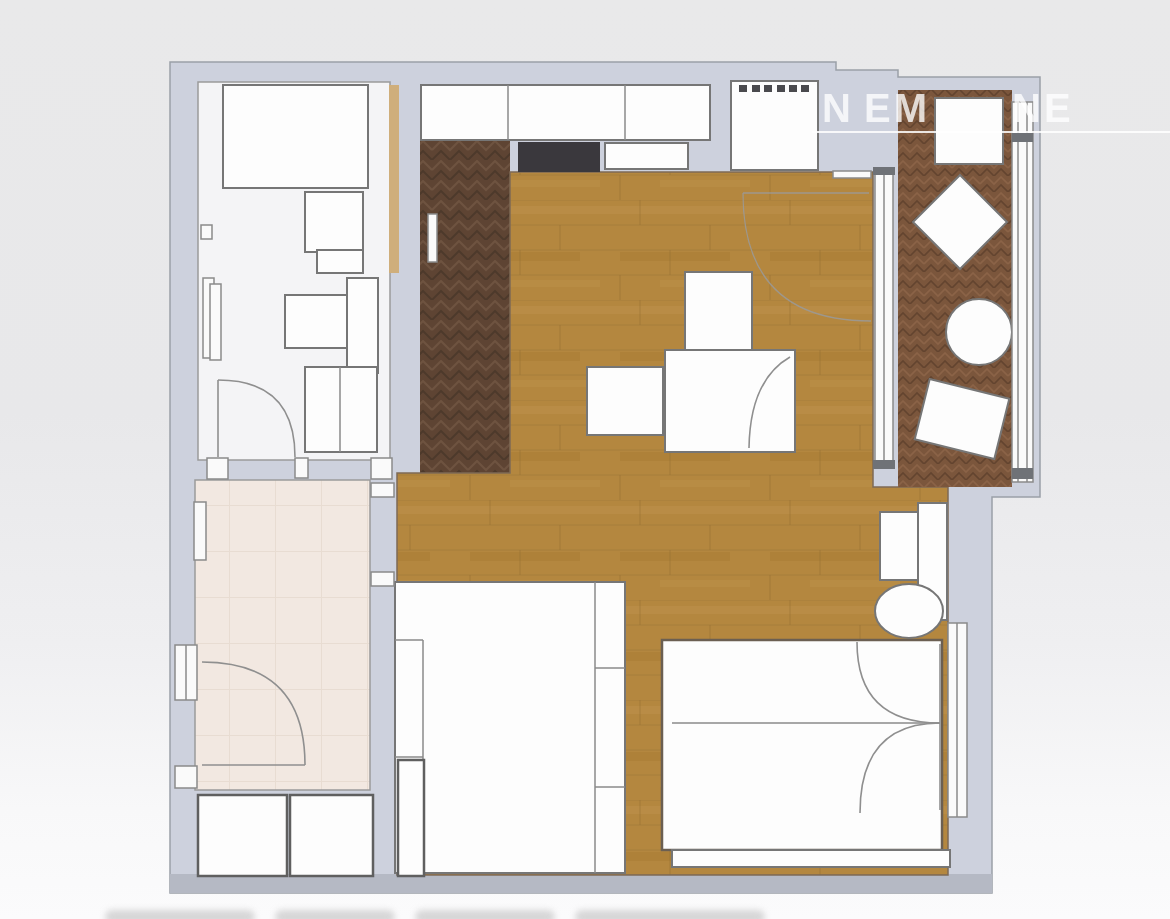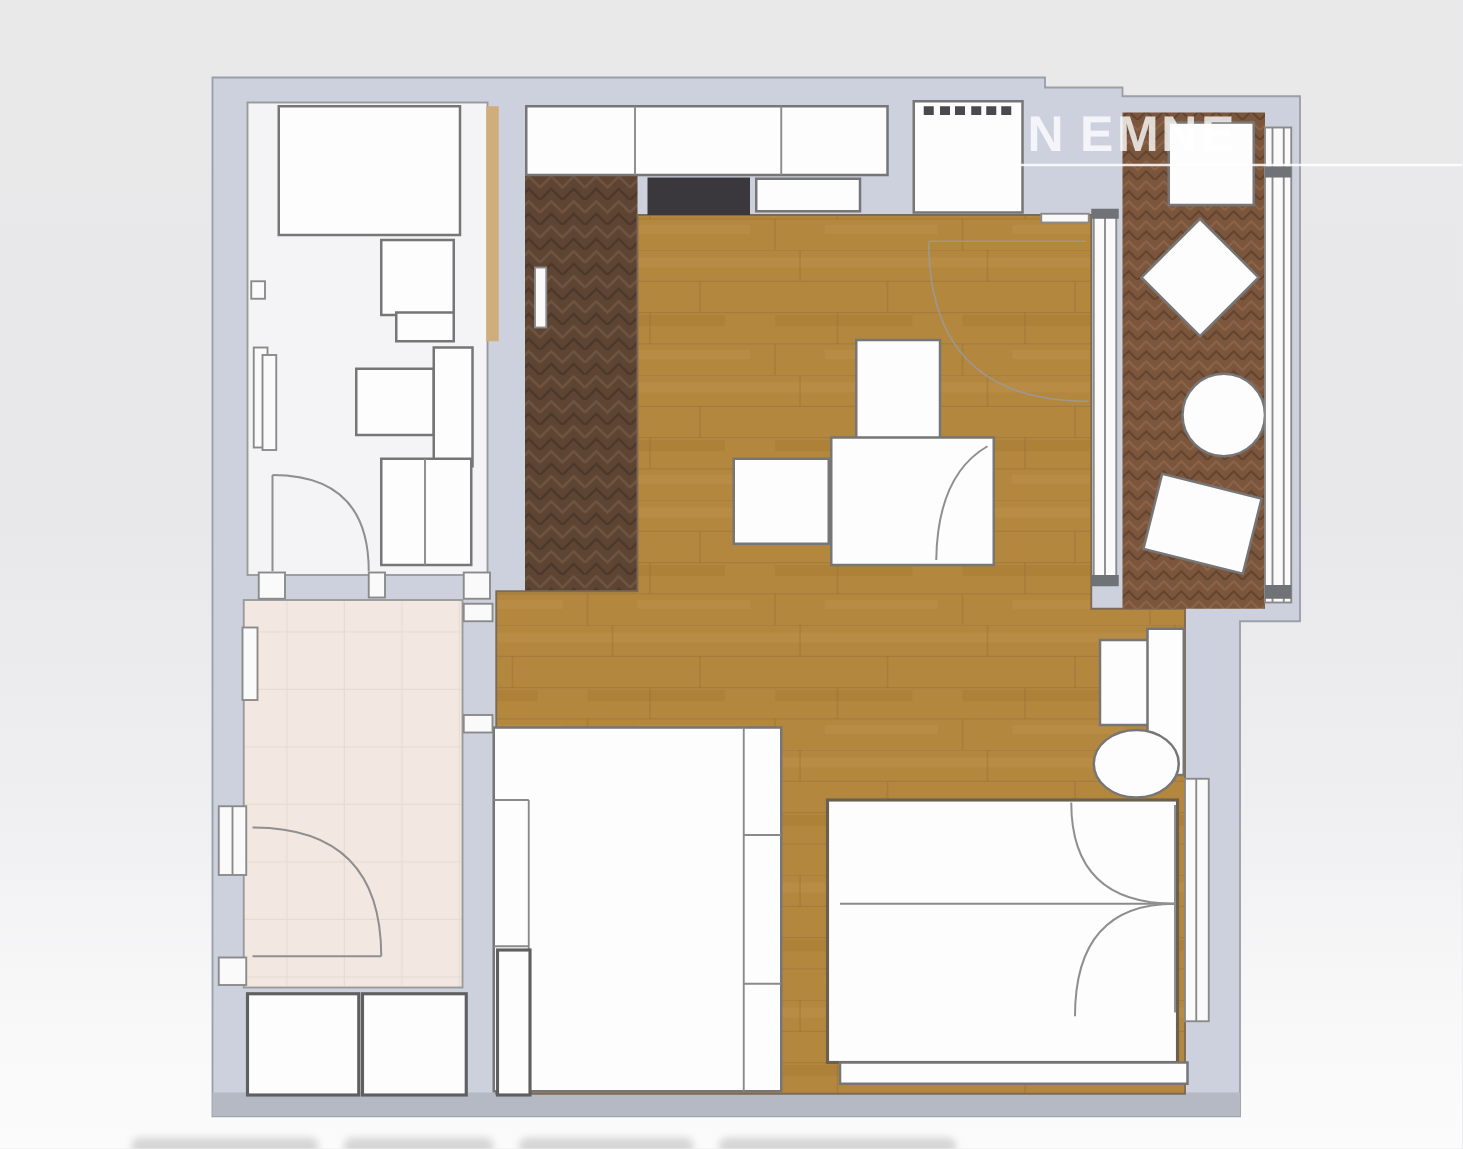--- a/index.html
+++ b/index.html
@@ -156,21 +156,21 @@
   <rect class="jamb" x="371" y="572" width="23" height="14"></rect>
   <rect class="jamb" x="371" y="458" width="21" height="21"></rect>
 
   <rect class="furn-dark" x="198" y="795" width="89" height="81"></rect>
   <rect class="furn-dark" x="290" y="795" width="83" height="81"></rect>
   <rect class="furn-dark" x="398" y="760" width="26" height="116"></rect>
 </svg>
 
 <div class="wm-frag" style="left:822px">N</div>
 <div class="wm-frag" style="left:864px">EM</div>
-<div class="wm-frag" style="left:929px">NE</div>
+<div class="wm-frag" style="left:1012px">NE</div>
 <div class="wm-line"></div>
 
 <div class="caption">
   <span style="width:150px"></span>
       <span style="width:120px"></span>
   <span style="width:140px"></span>
       <span style="width:190px"></span>
 </div>
 
 </div>

